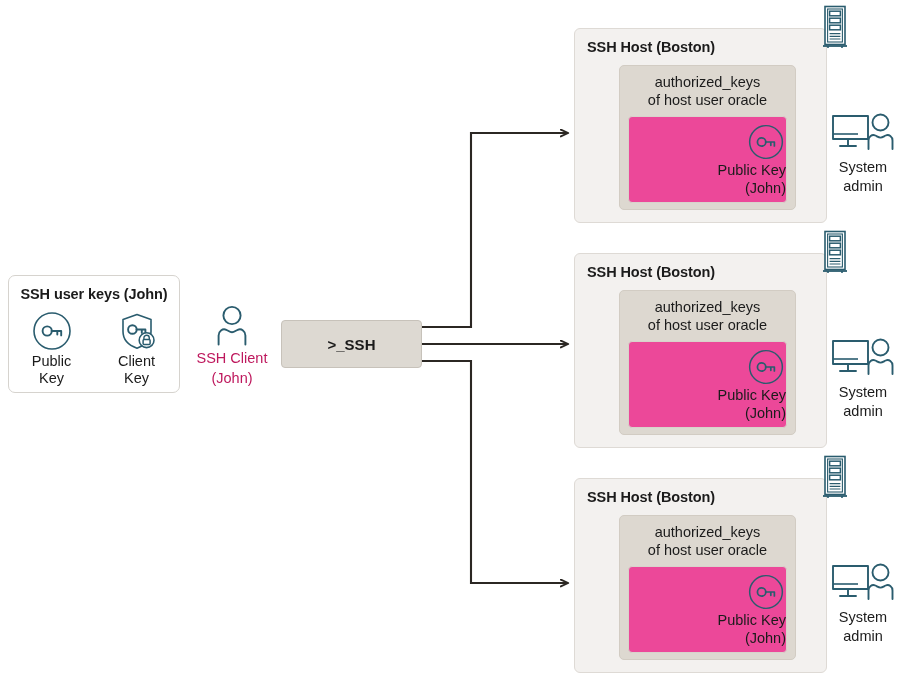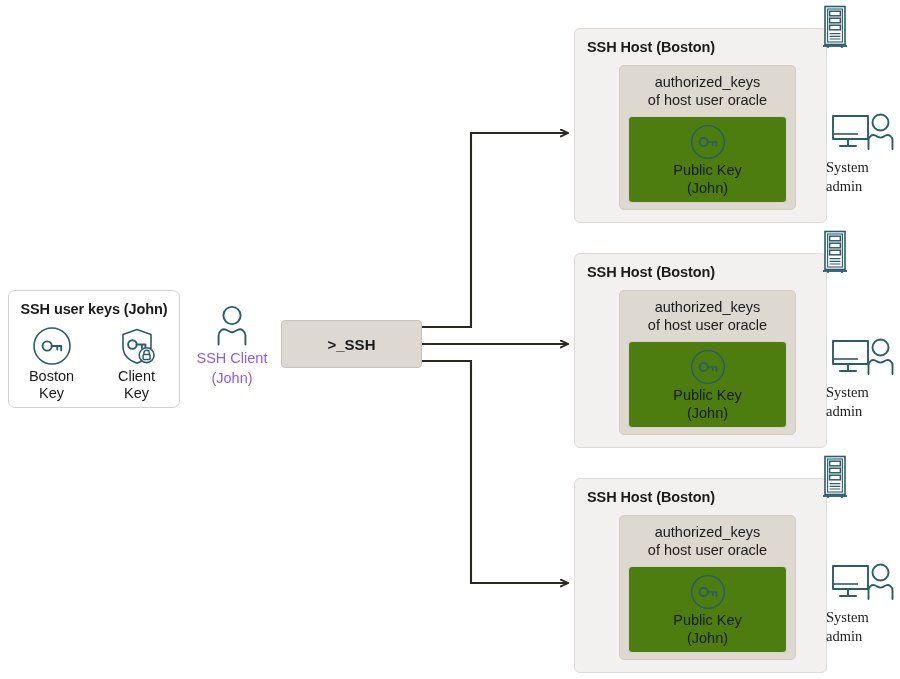--- a/index.html
+++ b/index.html
@@ -29,21 +29,21 @@
     left: 0; top: 0;
     width: 900px;
     height: 679px;
     pointer-events: none;
   }
 
   
   .keys-card {
     position: absolute;
     left: 8px;
-    top: 290px;
+    top: 275px;
     width: 172px;
     height: 118px;
     background: #ffffff;
     border: 1px solid #d6d3ce;
     border-radius: 7px;
     box-sizing: border-box;
     padding-left: 20px;
   }
   .keys-card-title {
     position: absolute;
@@ -90,21 +90,21 @@
   }
   .actor .glyph {
     height: 40px;
     display: flex;
     align-items: flex-end;
     justify-content: center;
   }
   .actor .cap {
     font-size: 14.5px;
     line-height: 16px;
-    color: #8b5cf6;
+    color: #be185d;
     margin-top: 4px;
   }
 
   
   .ssh-box {
     position: absolute;
     left: 281px;
     top: 320px;
     width: 141px;
     height: 48px;
@@ -167,27 +167,27 @@
     font-size: 14.5px;
     line-height: 18px;
     color: #1b1b1b;
   }
   .pubkey-box {
     position: absolute;
     left: 8px;
     top: 50px;
     width: 159px;
     height: 87px;
-    background: #4d7c0f;
+    background: #ec4899;
     border: 1px solid #d8d3cb;
     border-radius: 4px;
     box-sizing: border-box;
     display: flex;
     flex-direction: column;
-    align-items: center;
+    align-items: flex-end;
     justify-content: center;
   }
   .pubkey-box .glyph {
     height: 36px;
     display: flex;
     align-items: center;
     justify-content: center;
   }
   .pubkey-box .cap {
     font-size: 14.5px;
@@ -195,21 +195,21 @@
     text-align: center;
     color: #1b1b1b;
     margin-top: 2px;
   }
 
   
   .sysadmin {
     position: absolute;
     left: 826px;
     width: 74px;
-    font-family: Liberation Serif, serif;
+    text-align: center;
   }
   .sysadmin .glyph {
     height: 44px;
     display: flex;
     align-items: center;
     justify-content: center;
   }
   .sysadmin .cap {
     font-size: 14.5px;
     line-height: 16px;
@@ -247,21 +247,21 @@
     <div class="keys-row">
 
       <div class="key-item">
         <div class="glyph">
           <svg class="ico" width="44" height="44" viewBox="0 0 44 44">
             <circle cx="22" cy="22" r="18" fill="none" stroke="#2a5c6e" stroke-width="1.6"></circle>
             <circle cx="17.2" cy="22" r="4.6" fill="none" stroke="#2a5c6e" stroke-width="1.9"></circle>
             <path d="M21.6,22 L31.2,22 L31.2,26.4 M27.3,22 L27.3,25.6" fill="none" stroke="#2a5c6e" stroke-width="1.9" stroke-linecap="round" stroke-linejoin="round"></path>
           </svg>
         </div>
-        <div class="cap">Boston</div>
+        <div class="cap">Public</div>
         <div class="cap">Key</div>
       </div>
 
       <div class="key-item">
         <div class="glyph">
           <svg class="ico" width="44" height="44" viewBox="0 0 44 44">
             <path d="M22,5.5 L36,10.4 L36,22.6 C36,31.4 29.6,36.6 22,39.2
                      C14.4,36.6 8,31.4 8,22.6 L8,10.4 Z" fill="none" stroke="#2a5c6e" stroke-width="1.6" stroke-linejoin="round"></path>
             <circle cx="17.4" cy="20.5" r="4.3" fill="none" stroke="#2a5c6e" stroke-width="1.9"></circle>
             <path d="M21.5,20.5 L30.4,20.5 L30.4,24.6 M26.8,20.5 L26.8,23.9" fill="none" stroke="#2a5c6e" stroke-width="1.9" stroke-linecap="round" stroke-linejoin="round"></path>

